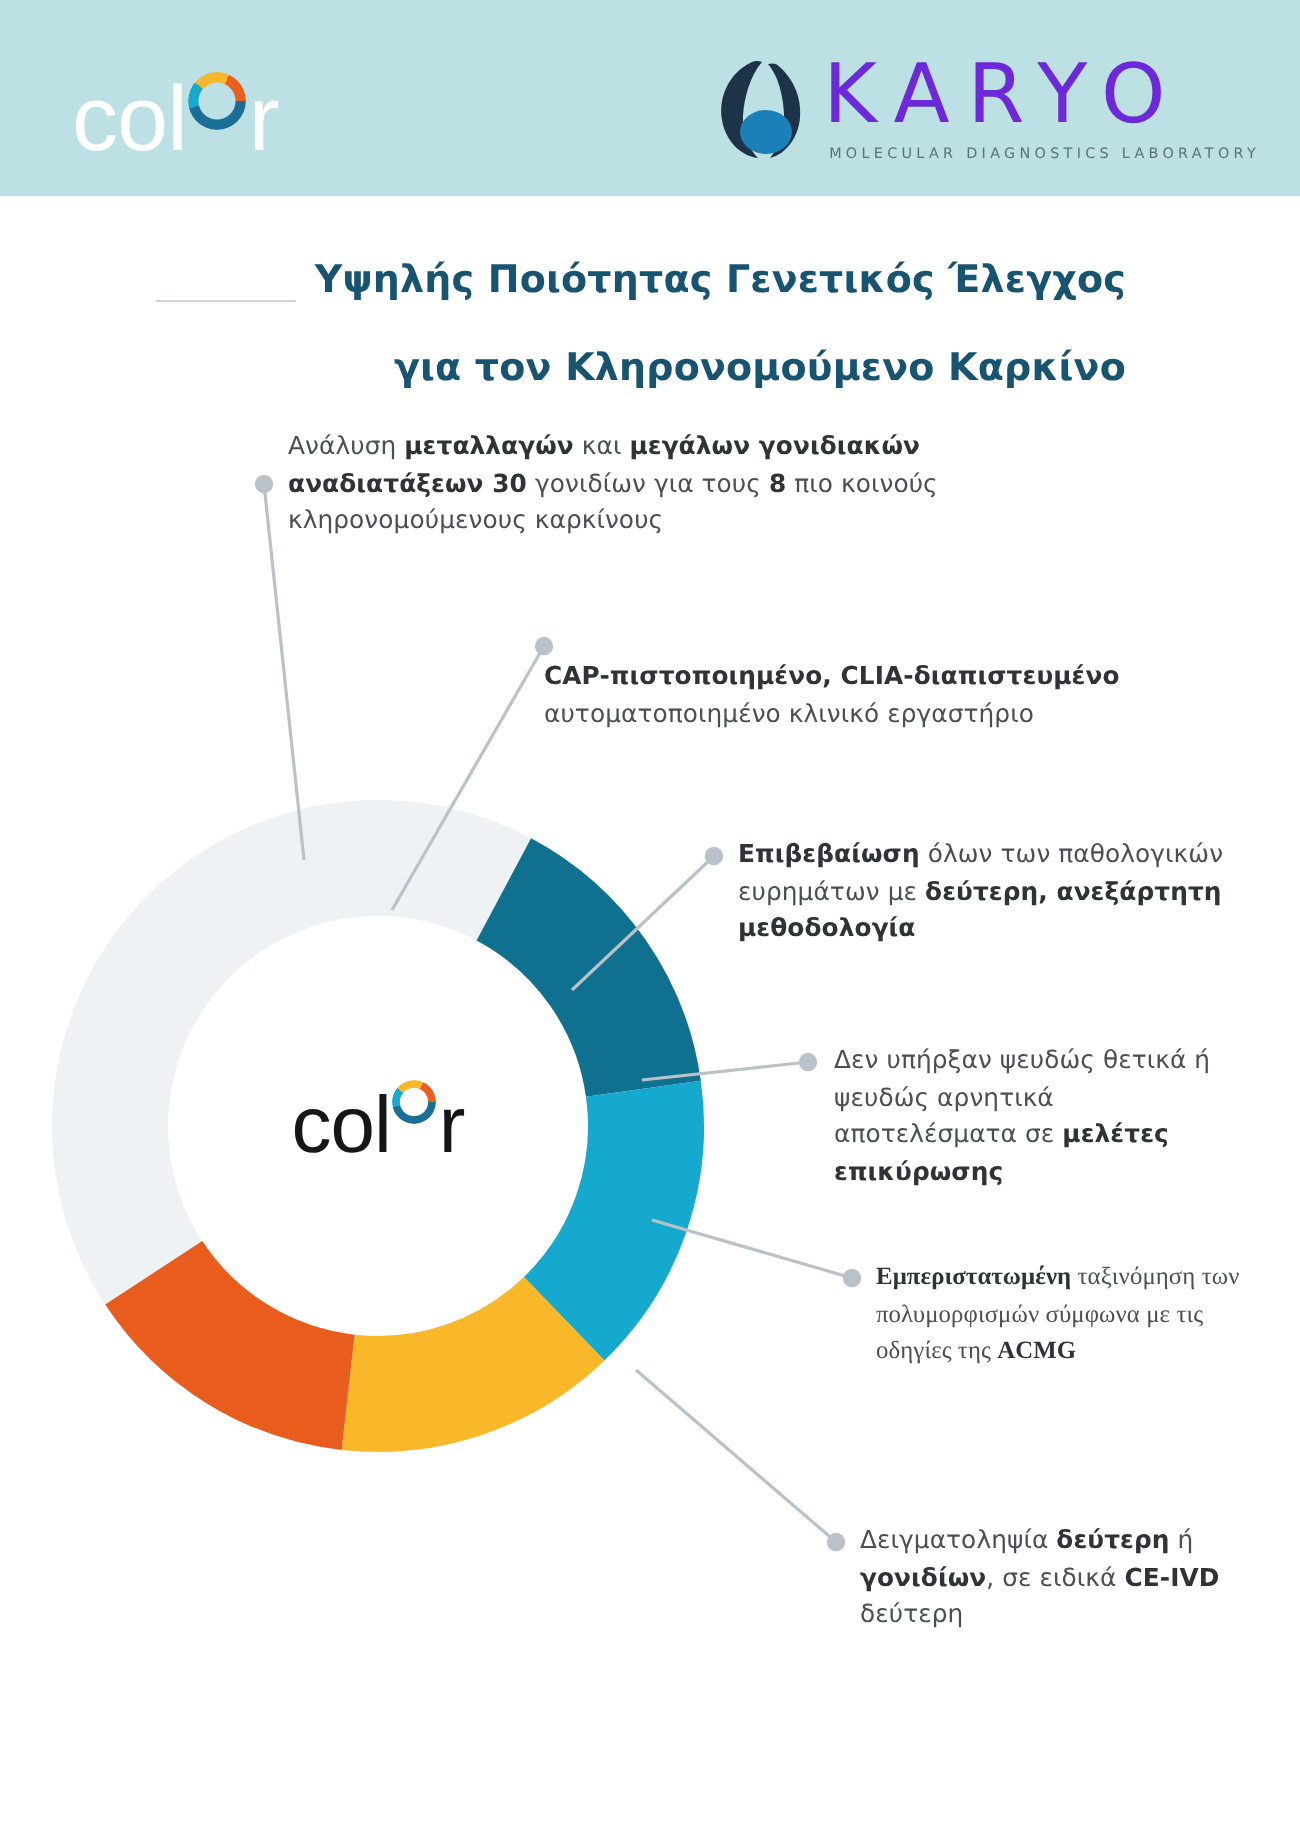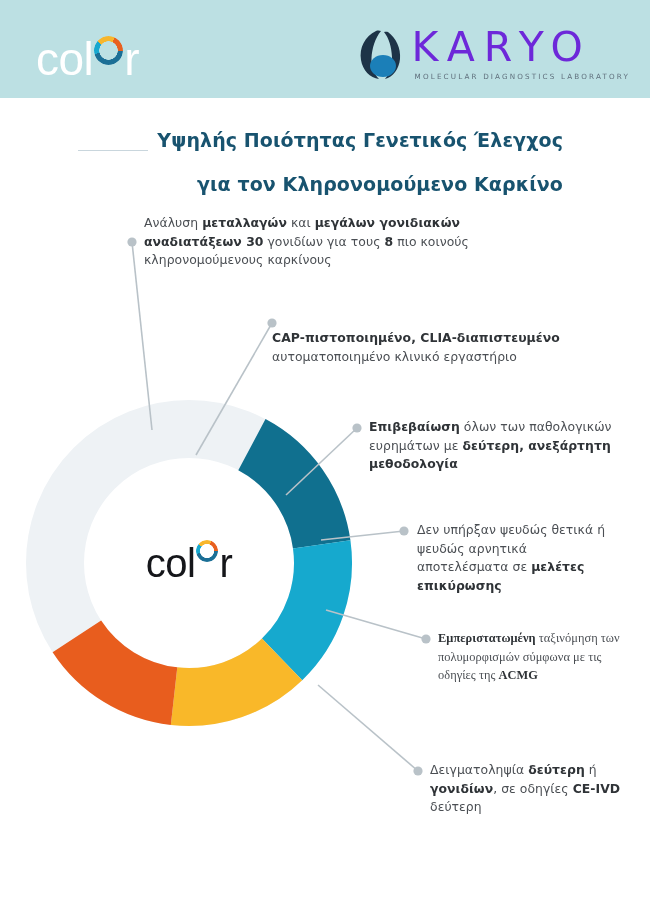--- a/index.html
+++ b/index.html
@@ -183,16 +183,16 @@
   <div class="callout c3">
       <p><b>Επιβεβαίωση</b><span> όλων των παθολογικών ευρημάτων με </span><b>δεύτερη, ανεξάρτητη μεθοδολογία</b></p>
     </div>
   <div class="callout c4">
       <p><span>Δεν υπήρξαν ψευδώς θετικά ή ψευδώς αρνητικά αποτελέσματα σε </span><b>μελέτες επικύρωσης</b></p>
     </div>
   <div class="callout c5">
       <p><b>Εμπεριστατωμένη</b><span> ταξινόμηση των πολυμορφισμών σύμφωνα με τις οδηγίες της </span><b>ACMG</b></p>
     </div>
   <div class="callout c6">
-      <p><span>Δειγματοληψία </span><b>δεύτερη</b><span> ή </span><b>γονιδίων</b><span>, σε οδηγίες </span><b>CE-IVD</b><span> δεύτερη</span></p>
+      <p><span>Δειγματοληψία </span><b>δεύτερη</b><span> ή </span><b>γονιδίων</b><span>, σε ειδικά </span><b>CE-IVD</b><span> δεύτερη</span></p>
     </div>
 
 </div>
 
 </body></html>

